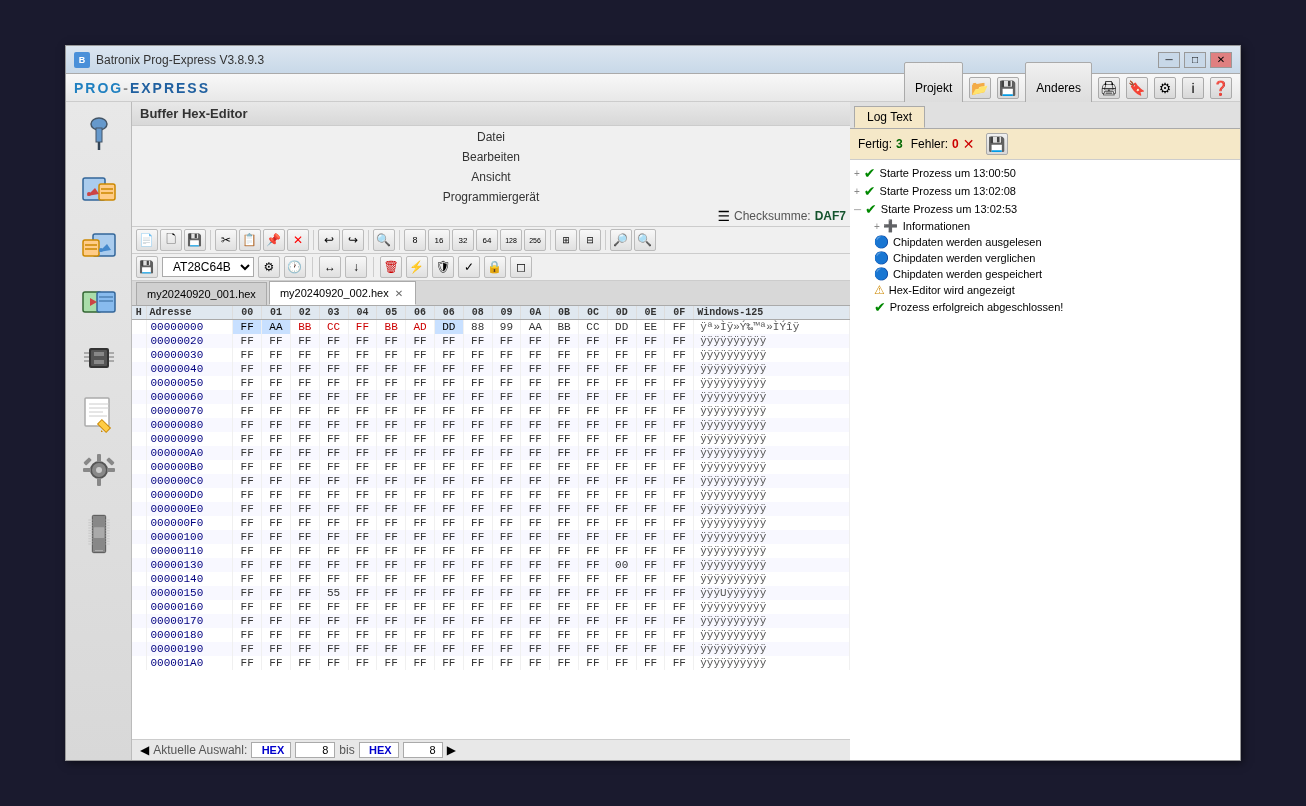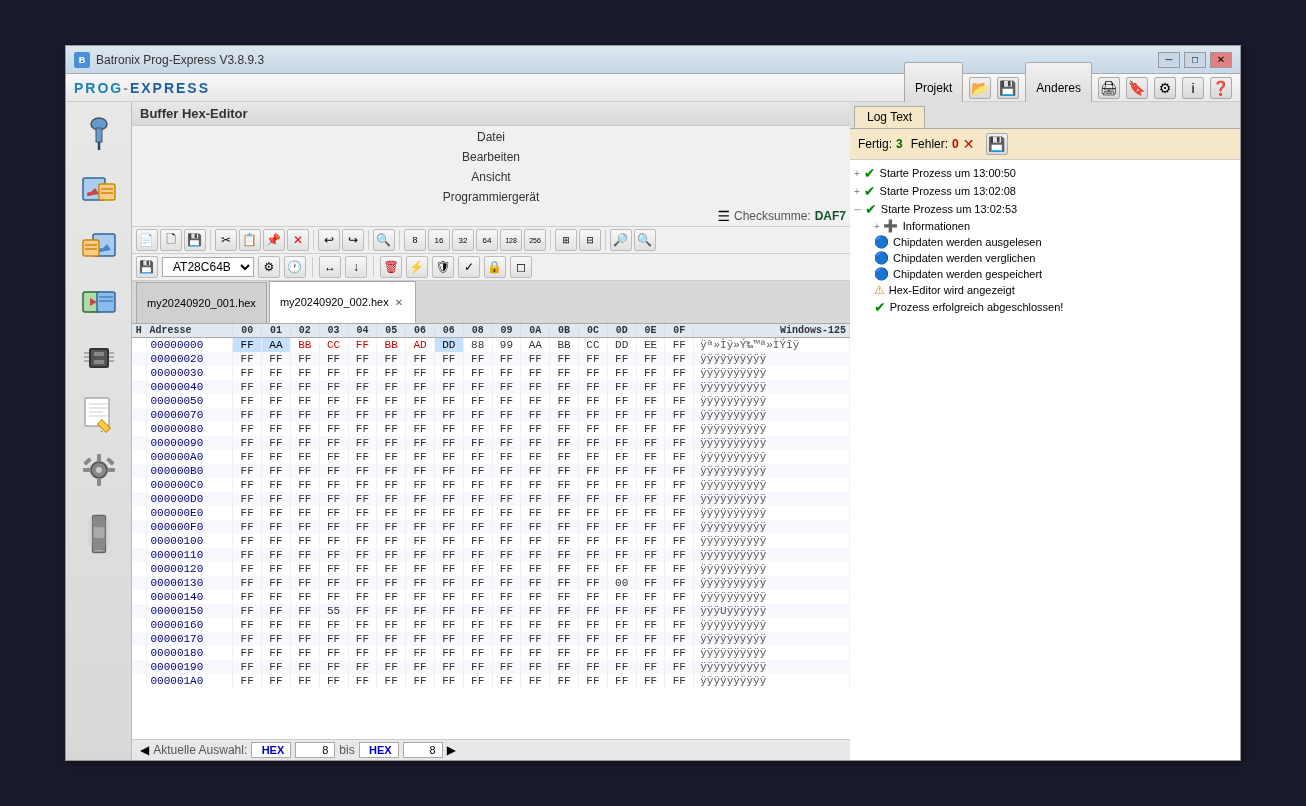--- a/index.html
+++ b/index.html
@@ -151,21 +151,21 @@
     }
 
     .tabs-bar {
       display: flex;
       align-items: flex-end;
       background: #d8d8d8;
       border-bottom: 1px solid #aaa;
       padding: 0 4px;
     }
     .tab {
-      padding: 14px 10px;
+      padding: 5px 10px;
       font-size: 11px;
       cursor: pointer;
       background: #d0d0d0;
       border: 1px solid #aaa;
       border-bottom: none;
       margin-right: 2px;
       display: flex;
       align-items: center;
       gap: 4px;
     }
@@ -542,21 +542,21 @@
                 <th>06</th>
                 <th>06</th>
                 <th>08</th>
                 <th>09</th>
                 <th>0A</th>
                 <th>0B</th>
                 <th>0C</th>
                 <th>0D</th>
                 <th>0E</th>
                 <th>0F</th>
-                <th style="text-align:right;margin-left:13px;">Windows-125</th>
+                <th style="text-align:left;margin-left:13px;">Windows-125</th>
               </tr>
             </thead>
             <tbody id="hex-tbody">
 
             <tr>
                   <td></td>
                   <td class="addr-col">00000000</td>
                   <td class="hex-val hex-highlight">FF</td>
                   <td class="hex-val hex-highlight">AA</td>
                   <td class="hex-val" style="color: rgb(204, 0, 0);">BB</td>
@@ -654,20 +654,41 @@
                   <td class="hex-val">FF</td>
                   <td class="hex-val">FF</td>
                   <td class="hex-val">FF</td>
                   <td class="hex-val">FF</td>
                   <td class="hex-val">FF</td>
                   <td class="hex-val">FF</td>
                   <td class="ascii-col">ÿÿÿÿÿÿÿÿÿÿ</td>
                 </tr>
                 <tr>
                   <td></td>
+                  <td class="addr-col">00000060</td>
+                  <td class="hex-val">FF</td>
+                  <td class="hex-val">FF</td>
+                  <td class="hex-val">FF</td>
+                  <td class="hex-val">FF</td>
+                  <td class="hex-val">FF</td>
+                  <td class="hex-val">FF</td>
+                  <td class="hex-val">FF</td>
+                  <td class="hex-val">FF</td>
+                  <td class="hex-val">FF</td>
+                  <td class="hex-val">FF</td>
+                  <td class="hex-val">FF</td>
+                  <td class="hex-val">FF</td>
+                  <td class="hex-val">FF</td>
+                  <td class="hex-val">FF</td>
+                  <td class="hex-val">FF</td>
+                  <td class="hex-val">FF</td>
+                  <td class="ascii-col">ÿÿÿÿÿÿÿÿÿÿ</td>
+                </tr>
+                <tr>
+                  <td></td>
                   <td class="addr-col">00000070</td>
                   <td class="hex-val">FF</td>
                   <td class="hex-val">FF</td>
                   <td class="hex-val">FF</td>
                   <td class="hex-val">FF</td>
                   <td class="hex-val">FF</td>
                   <td class="hex-val">FF</td>
                   <td class="hex-val">FF</td>
                   <td class="hex-val">FF</td>
                   <td class="hex-val">FF</td>
@@ -865,41 +886,20 @@
                   <td class="hex-val">FF</td>
                   <td class="hex-val">FF</td>
                   <td class="hex-val">FF</td>
                   <td class="hex-val">FF</td>
                   <td class="hex-val">FF</td>
                   <td class="ascii-col">ÿÿÿÿÿÿÿÿÿÿ</td>
                 </tr>
                 <tr>
                   <td></td>
                   <td class="addr-col">00000110</td>
-                  <td class="hex-val">FF</td>
-                  <td class="hex-val">FF</td>
-                  <td class="hex-val">FF</td>
-                  <td class="hex-val">FF</td>
-                  <td class="hex-val">FF</td>
-                  <td class="hex-val">FF</td>
-                  <td class="hex-val">FF</td>
-                  <td class="hex-val">FF</td>
-                  <td class="hex-val">FF</td>
-                  <td class="hex-val">FF</td>
-                  <td class="hex-val">FF</td>
-                  <td class="hex-val">FF</td>
-                  <td class="hex-val">FF</td>
-                  <td class="hex-val">FF</td>
-                  <td class="hex-val">FF</td>
-                  <td class="hex-val">FF</td>
-                  <td class="ascii-col">ÿÿÿÿÿÿÿÿÿÿ</td>
-                </tr>
-                <tr>
-                  <td></td>
-                  <td class="addr-col">00000120</td>
                   <td class="hex-val">FF</td>
                   <td class="hex-val">FF</td>
                   <td class="hex-val">FF</td>
                   <td class="hex-val">FF</td>
                   <td class="hex-val">FF</td>
                   <td class="hex-val">FF</td>
                   <td class="hex-val">FF</td>
                   <td class="hex-val">FF</td>
                   <td class="hex-val">FF</td>
                   <td class="hex-val">FF</td>

